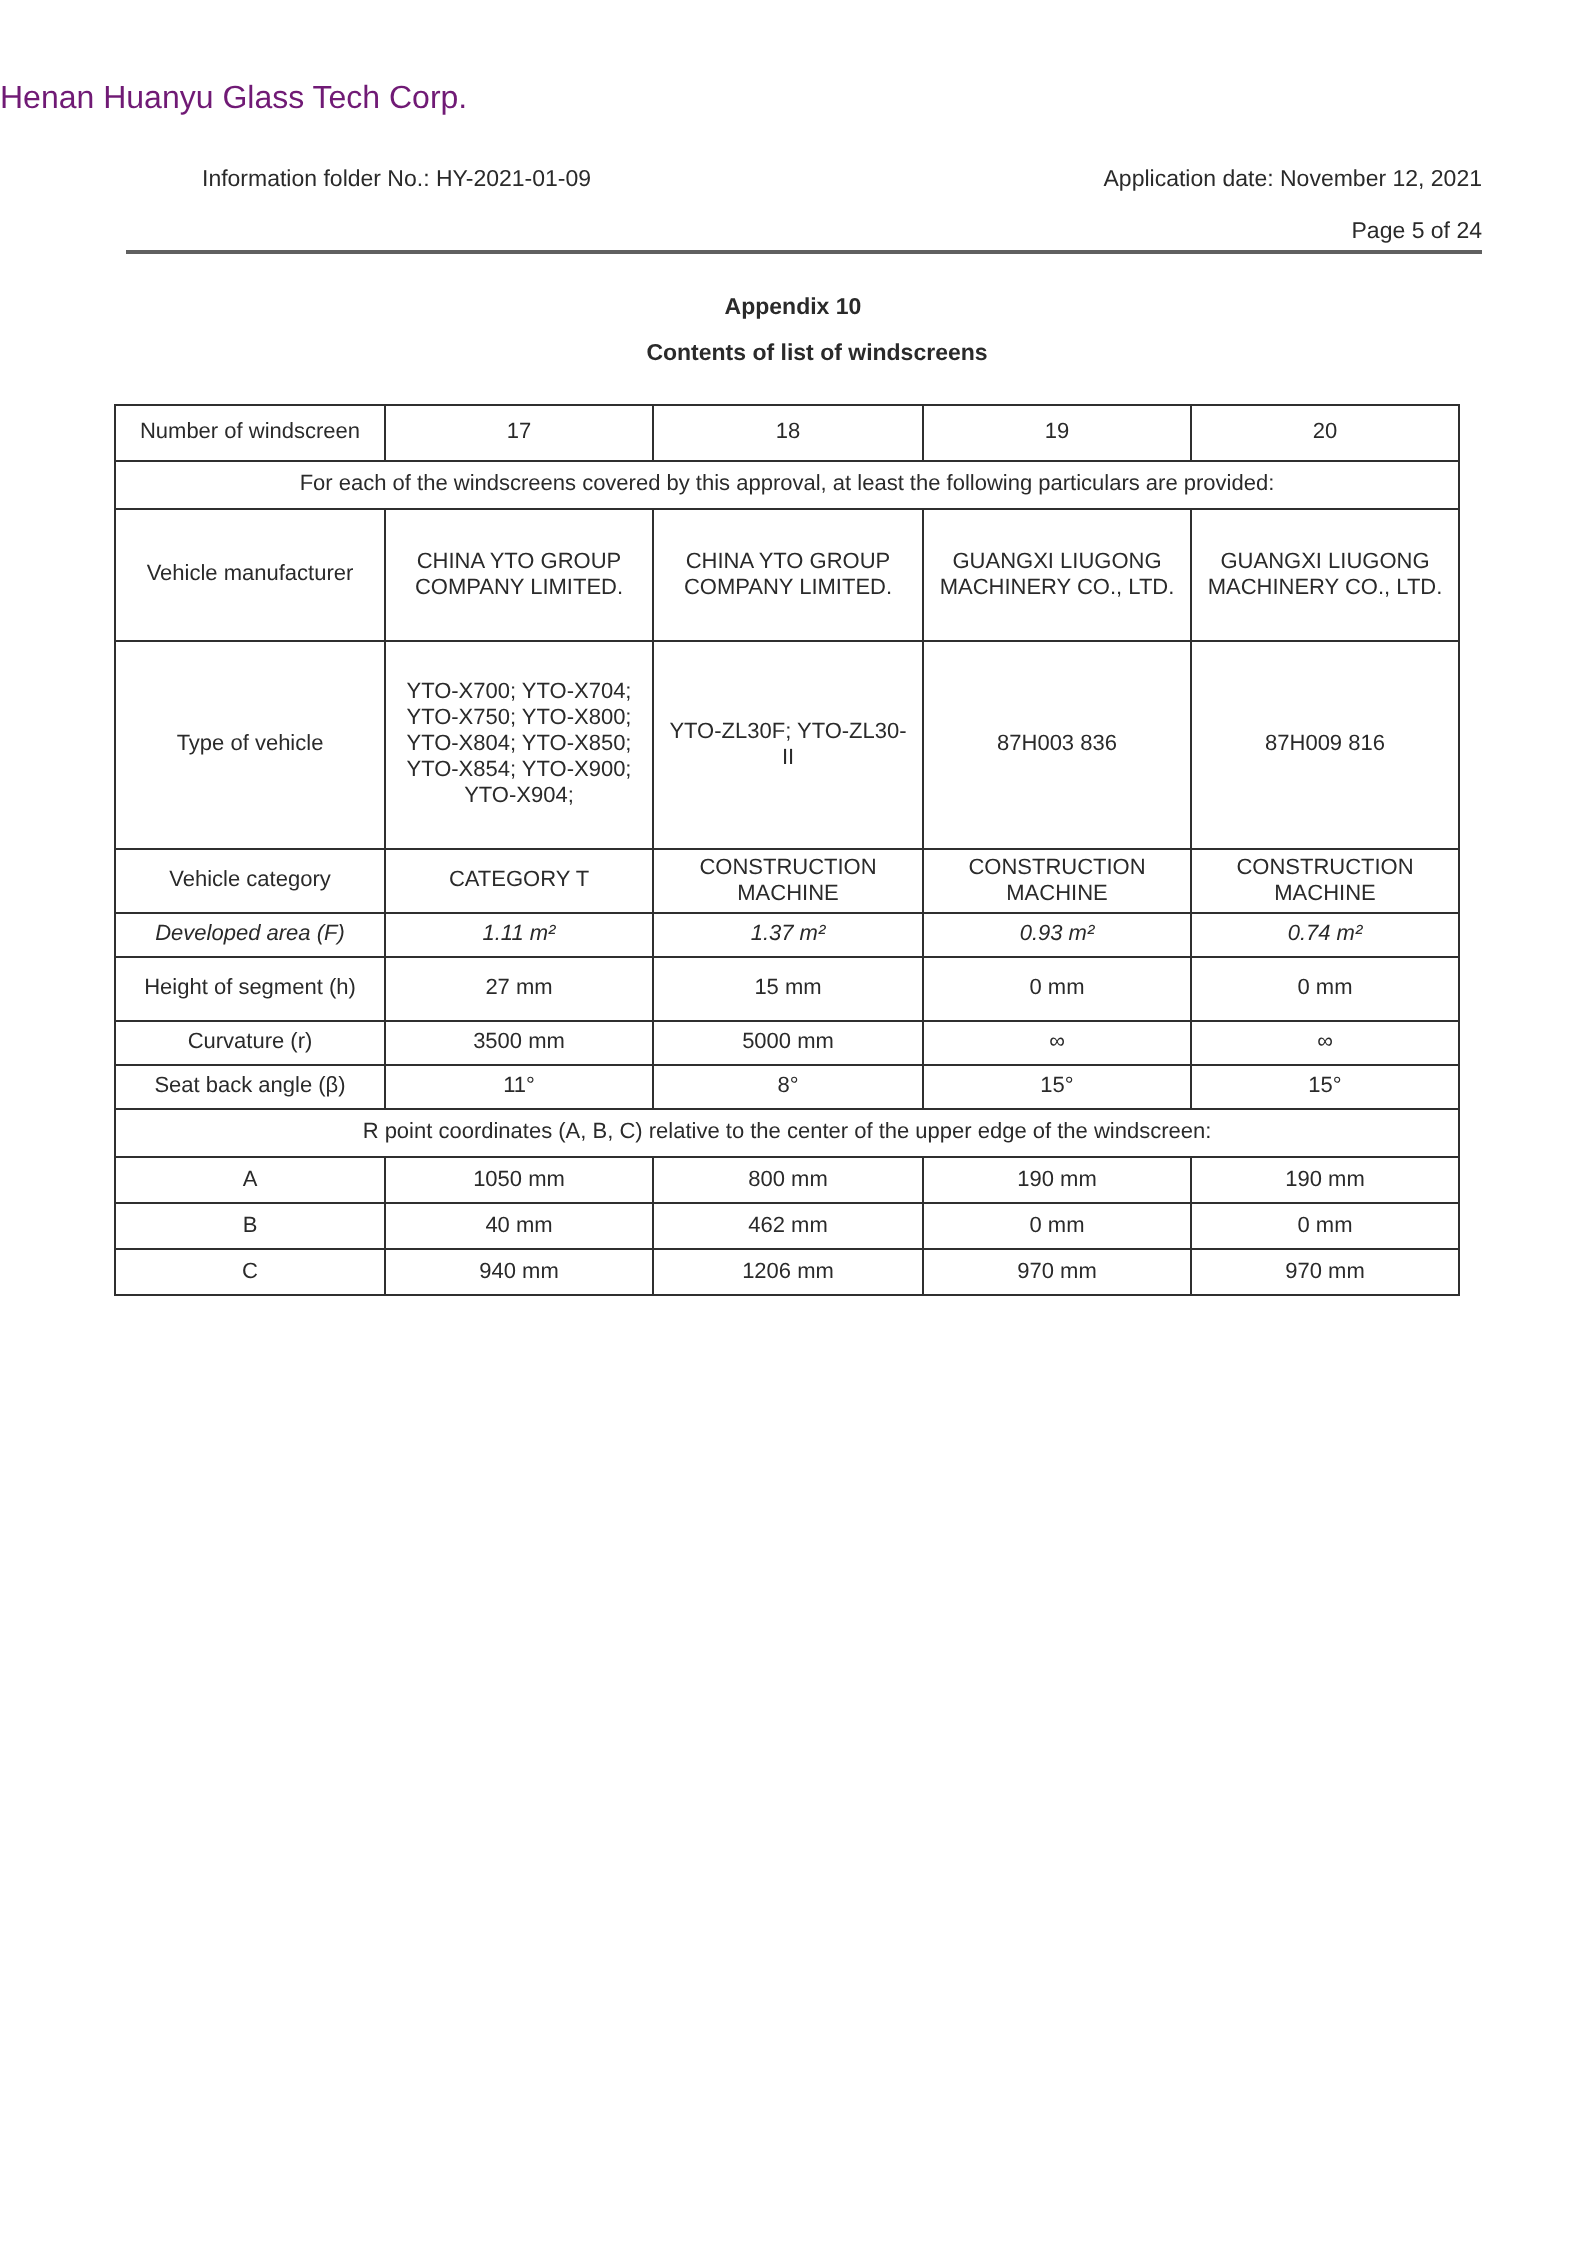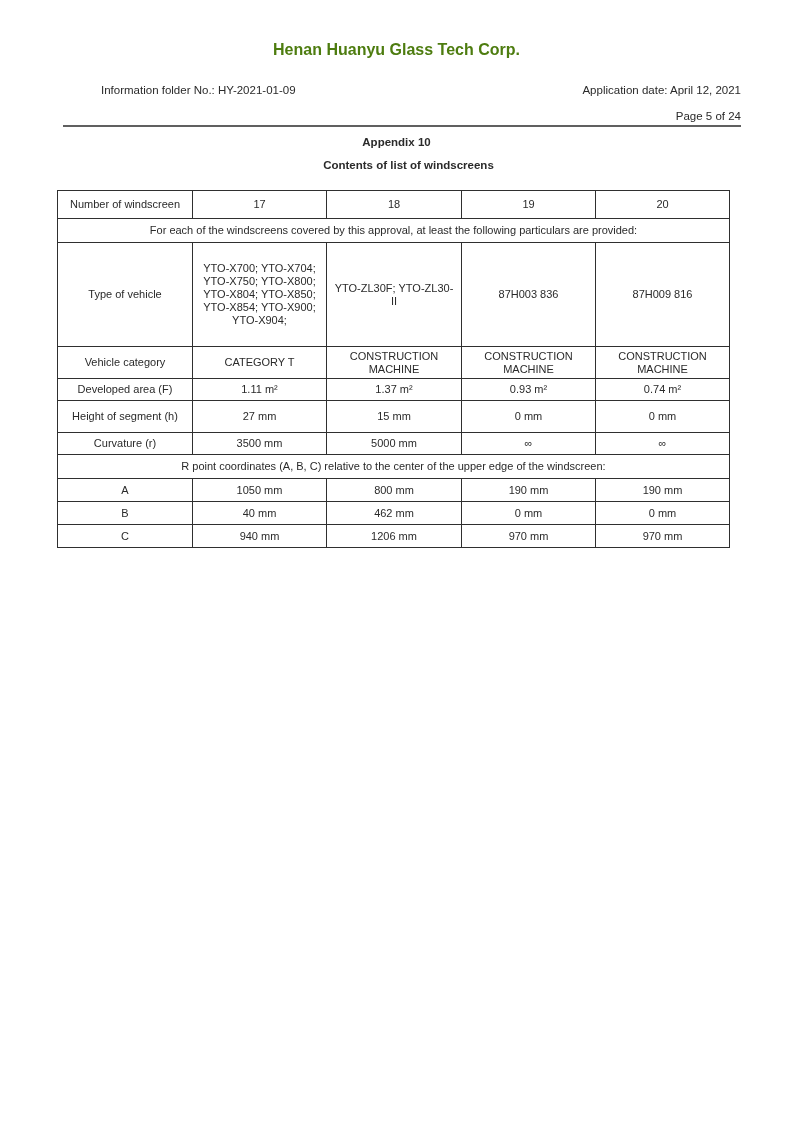--- a/index.html
+++ b/index.html
@@ -7,25 +7,25 @@
   body {
     width: 793px;
     height: 1122px;
     font-family: "Liberation Sans", sans-serif;
     color: #2a2a2a;
     position: relative;
     overflow: hidden;
   }
   .company-title {
     margin-top: 40px;
-    text-align: center;
-    font-weight: bold;
+    text-align: left;
+    font-weight: normal;
     font-size: 16px;
     line-height: 20px;
-    color: #4d7c0f;
+    color: #701a75;
   }
   .meta-row {
     display: flex;
     justify-content: space-between;
     margin: 23px 52px 0 101px;
     font-size: 11.5px;
     line-height: 14px;
   }
   .page-num {
     text-align: right;
@@ -37,21 +37,21 @@
     height: 2px;
     background: #606060;
     margin: 2px 52px 0 63px;
   }
   .appendix-title, .table-title {
     text-align: center;
     font-weight: bold;
     font-size: 11.5px;
     line-height: 14px;
   }
-  .appendix-title { margin-top: 8px; }
+  .appendix-title { margin-top: 20px; }
   .table-title { margin-top: 9px; padding-left: 24px; }
 
   table.ws-table {
     border-collapse: collapse;
     table-layout: fixed;
     width: 672px;
     margin: 18px 0 0 57px;
   }
   table.ws-table td {
     border: 1px solid #2f2f2f;
@@ -66,36 +66,36 @@
   td.note-cell {
     text-align: left;
     padding-left: 8px;
     font-size: 11.5px;
   }
   tr.r-num td   { height: 28px; }
   tr.r-note td  { height: 24px; }
   tr.r-mfr td   { height: 66px; }
   tr.r-type td  { height: 104px; }
   tr.r-cat td   { height: 32px; }
-  tr.r-dev td   { height: 22px; }
+  tr.r-dev td   { height: 22px; font-style: italic; }
   tr.r-hseg td  { height: 32px; }
   tr.r-curv td  { height: 22px; }
   tr.r-inst td  { height: 32px; }
   tr.r-seat td  { height: 22px; }
   tr.r-rnote td { height: 24px; }
   tr.r-abc td   { height: 23px; }
 </style>
 </head>
 <body>
 
 <div class="company-title">Henan Huanyu Glass Tech Corp.</div>
 
 <div class="meta-row">
   <span>Information folder No.: HY-2021-01-09</span>
-  <span>Application date: April 12, 2021</span>
+  <span>Application date: November 12, 2021</span>
 </div>
 <div class="page-num">Page 5 of 24</div>
 
 <div class="rule"></div>
 
 <div class="appendix-title">Appendix 10</div>
 <div class="table-title">Contents of list of windscreens</div>
 
 <table class="ws-table">
   <colgroup>
@@ -108,20 +108,27 @@
   <tbody>
     <tr class="r-num">
       <td>Number of windscreen</td>
       <td>17</td>
       <td>18</td>
       <td>19</td>
       <td>20</td>
     </tr>
     <tr class="r-note">
       <td class="note-cell" colspan="5">For each of the windscreens covered by this approval, at least the following particulars are provided:</td>
+    </tr>
+    <tr class="r-mfr">
+      <td>Vehicle manufacturer</td>
+      <td>CHINA YTO GROUP COMPANY LIMITED.</td>
+      <td>CHINA YTO GROUP COMPANY LIMITED.</td>
+      <td>GUANGXI LIUGONG MACHINERY CO., LTD.</td>
+      <td>GUANGXI LIUGONG MACHINERY CO., LTD.</td>
     </tr>
     <tr class="r-type">
       <td>Type of vehicle</td>
       <td>YTO-X700; YTO-X704; YTO-X750; YTO-X800; YTO-X804; YTO-X850; YTO-X854; YTO-X900; YTO-X904;</td>
       <td>YTO-ZL30F; YTO-ZL30-II</td>
       <td>87H003 836</td>
       <td>87H009 816</td>
     </tr>
     <tr class="r-cat">
       <td>Vehicle category</td>
@@ -144,20 +151,27 @@
       <td>0 mm</td>
       <td>0 mm</td>
     </tr>
     <tr class="r-curv">
       <td>Curvature (r)</td>
       <td>3500 mm</td>
       <td>5000 mm</td>
       <td>∞</td>
       <td>∞</td>
     </tr>
+    <tr class="r-seat">
+      <td>Seat back angle (β)</td>
+      <td>11°</td>
+      <td>8°</td>
+      <td>15°</td>
+      <td>15°</td>
+    </tr>
     <tr class="r-rnote">
       <td class="note-cell" colspan="5">R point coordinates (A, B, C) relative to the center of the upper edge of the windscreen:</td>
     </tr>
     <tr class="r-abc">
       <td>A</td>
       <td>1050 mm</td>
       <td>800 mm</td>
       <td>190 mm</td>
       <td>190 mm</td>
     </tr>

